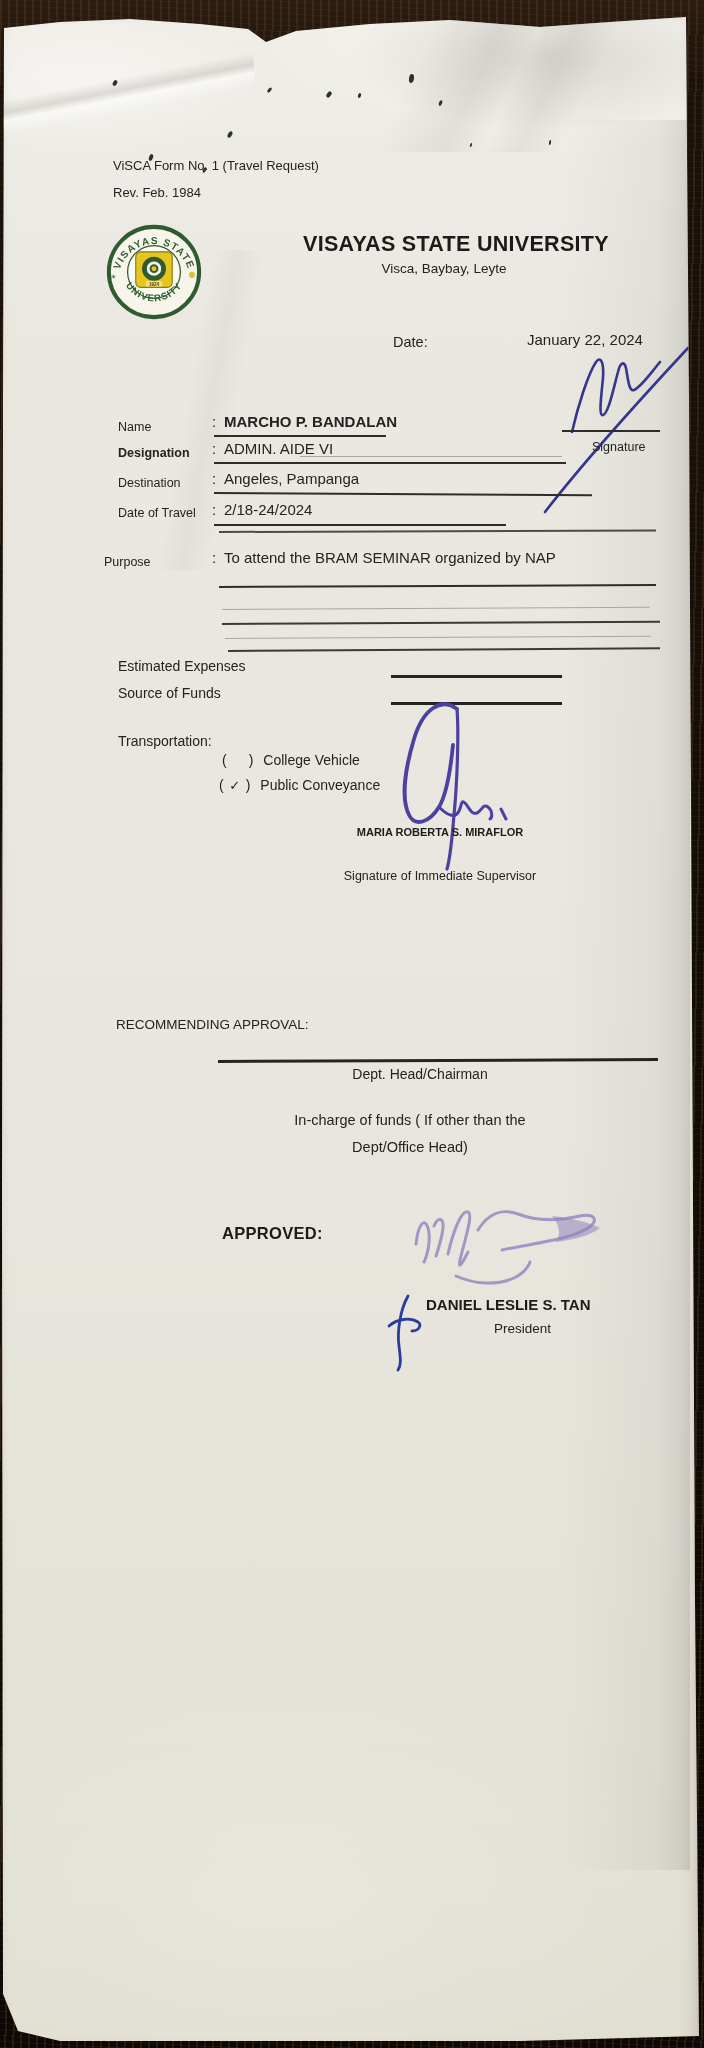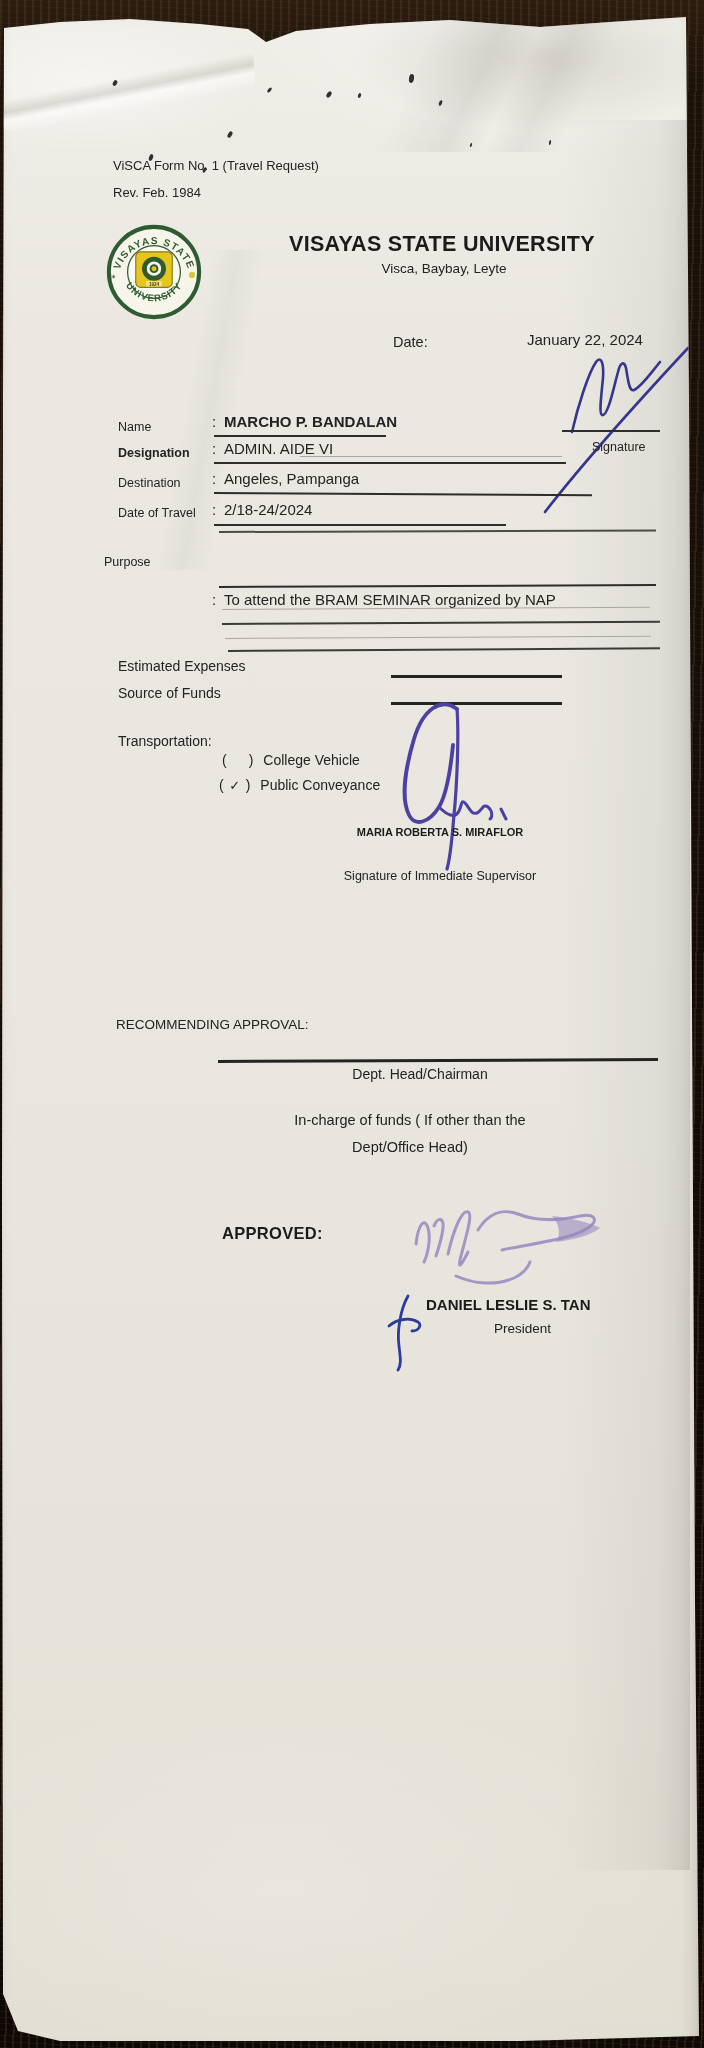--- a/index.html
+++ b/index.html
@@ -91,21 +91,21 @@
       </text>
       <circle cx="89.5" cy="53" r="3.2" fill="#d9c63c"></circle>
       <text x="5" y="57" font-size="7" fill="#2e5c30">✶</text>
       <rect x="31" y="29" width="38" height="37" rx="5" fill="#e6c51e" stroke="#8b7b15" stroke-width="1.2"></rect>
       <circle cx="50" cy="46.5" r="10" fill="#f6f4e8" stroke="#2e5c30" stroke-width="5"></circle>
       <circle cx="50" cy="46.5" r="3.6" fill="#e6c51e" stroke="#2e5c30" stroke-width="2"></circle>
       <rect x="41.5" y="59.5" width="17" height="5.6" rx="1" fill="#f0e6b0" opacity=".75"></rect>
       <text x="50" y="64.3" font-size="4.8" text-anchor="middle" fill="#4f4410" font-weight="bold">1924</text>
     </svg>
 
-    <div class="txt bold" style="left:268px;top:232px;width:348px;text-align:center;font-size:21.5px;letter-spacing:.3px;color:#1b1b1b;">VISAYAS STATE UNIVERSITY</div>
+    <div class="txt bold" style="left:282px;top:232px;width:348px;text-align:center;font-size:21.5px;letter-spacing:.3px;color:#1b1b1b;">VISAYAS STATE UNIVERSITY</div>
     <div class="txt" style="left:270px;top:261px;width:348px;text-align:center;font-size:13.5px;">Visca, Baybay, Leyte</div>
 
     <div class="txt" style="left:393px;top:334px;font-size:14.5px;">Date:</div>
     <div class="txt" style="left:527px;top:331px;font-size:15px;">January 22, 2024</div>
 
     <svg style="left:534px;top:328px;" width="160" height="190" viewBox="0 0 160 190">
       <g fill="none" stroke="#34378d" stroke-width="2.6" stroke-linecap="round">
         <path d="M 11,184 C 45,140 100,78 154,20"></path>
         <path d="M 38,104 C 44,78 54,46 62,34 C 67,27 70,35 69,50 C 67,70 65,86 68,87 C 74,89 80,58 84,44 C 86,35 90,32 92,40 C 94,51 95,64 100,62 C 107,59 116,46 126,34"></path>
       </g>
@@ -133,21 +133,21 @@
     <div class="rule" style="left:214px;top:492px;width:378px;transform:rotate(.35deg);"></div>
 
     <div class="txt sm" style="left:118px;top:506px;">Date of Travel</div>
     <div class="txt" style="left:212px;top:501px;">
       <span class="colon">:</span><span class="val">2/18-24/2024</span>
     </div>
     <div class="rule" style="left:214px;top:524px;width:292px;"></div>
     <div class="rule" style="left:219px;top:531px;width:437px;height:1.6px;background:#4b4b48;transform:rotate(-.2deg);"></div>
 
     <div class="txt sm" style="left:104px;top:555px;">Purpose</div>
-    <div class="txt" style="left:212px;top:549px;margin-top:42px;">
+    <div class="txt" style="left:212px;top:549px;">
       <span class="colon">:</span><span class="val">To attend the BRAM SEMINAR organized by NAP</span>
     </div>
     <div class="rule" style="left:219px;top:586px;width:437px;transform:rotate(-.25deg);"></div>
     <div class="rule faint" style="left:222px;top:609px;width:428px;transform:rotate(-.3deg);"></div>
     <div class="rule" style="left:222px;top:623px;width:438px;height:1.8px;background:#3a3a38;transform:rotate(-.3deg);"></div>
     <div class="rule faint" style="left:225px;top:638px;width:426px;transform:rotate(-.3deg);"></div>
     <div class="rule" style="left:228px;top:650px;width:432px;height:1.8px;background:#3a3a38;transform:rotate(-.35deg);"></div>
 
     <div class="txt md" style="left:118px;top:658px;">Estimated Expenses</div>
     <div class="rule thick" style="left:391px;top:675px;width:171px;"></div>

